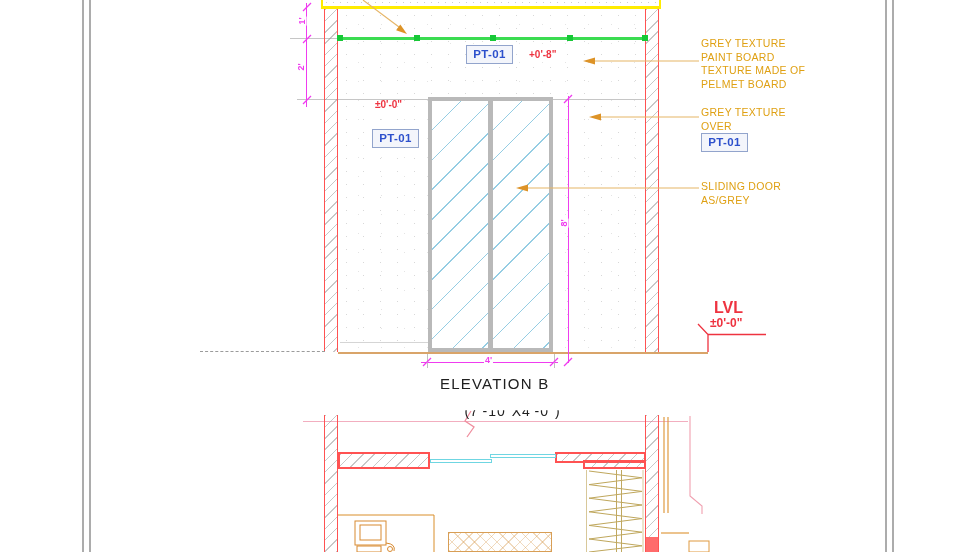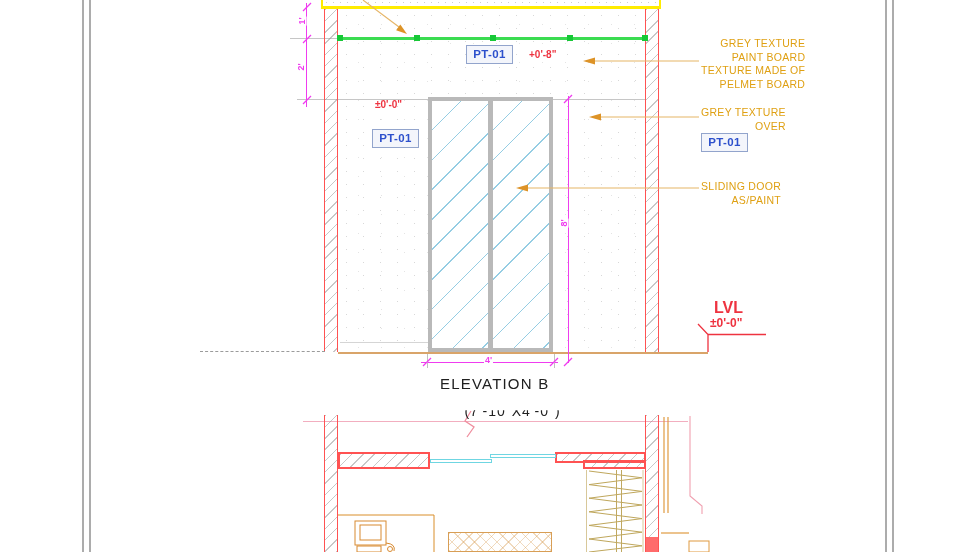--- a/index.html
+++ b/index.html
@@ -1,18 +1,18 @@
 <!DOCTYPE html>
 <html><head>
 <meta charset="utf-8">
 <style>
   html,body{margin:0;padding:0;background:#ffffff;}
   body{width:980px;height:552px;position:relative;overflow:hidden;
        font-family:"Liberation Sans", sans-serif;}
-  .abs{position:absolute;text-align:right;}
+  .abs{position:absolute;}
   
   .bline{position:absolute;top:0;height:552px;width:2px;background:#acacac;}
   
   .hatch{background-image:repeating-linear-gradient(135deg, rgba(145,145,145,.5) 0 1px, transparent 1px 8px);}
   .stipple{background-image:
      radial-gradient(circle,#d8d8d8 .8px, transparent .9px),
      radial-gradient(circle,#e4e4e4 .7px, transparent .8px);
      background-size:17px 13px, 23px 19px;background-position:0 0,9px 6px;}
   .stipple-dense{background-image:radial-gradient(circle,#cfcfcf .8px, transparent .9px);background-size:7px 5px;}
   .wallv{box-sizing:border-box;border-left:1.6px solid #ff5252;border-right:1.6px solid #ff5252;}
@@ -164,20 +164,20 @@
   <div>PAINT BOARD</div>
   <div>TEXTURE MADE OF</div>
   <div>PELMET BOARD</div>
 </div>
 <div class="abs orange-note z8" style="left:701px;top:106px;">
   <div>GREY TEXTURE</div>
   <div>OVER</div>
 </div>
 <div class="abs orange-note z8" style="left:701px;top:180px;">
   <div>SLIDING DOOR</div>
-  <div>AS/PAINT</div>
+  <div>AS/GREY</div>
 </div>
 
 <div class="abs red-lvl z8" style="left:714px;top:299px;font-size:16px;">LVL</div>
 <div class="abs red-lvl z8" style="left:710px;top:316px;font-size:12px;">±0'-0"</div>
 
 <div class="abs title z8" style="left:440px;top:375px;width:145px;">ELEVATION B</div>
 <div class="abs subtitle z8" style="left:440px;top:403px;width:145px;">(7'-10"X4'-0")</div>
 
 </body></html>

